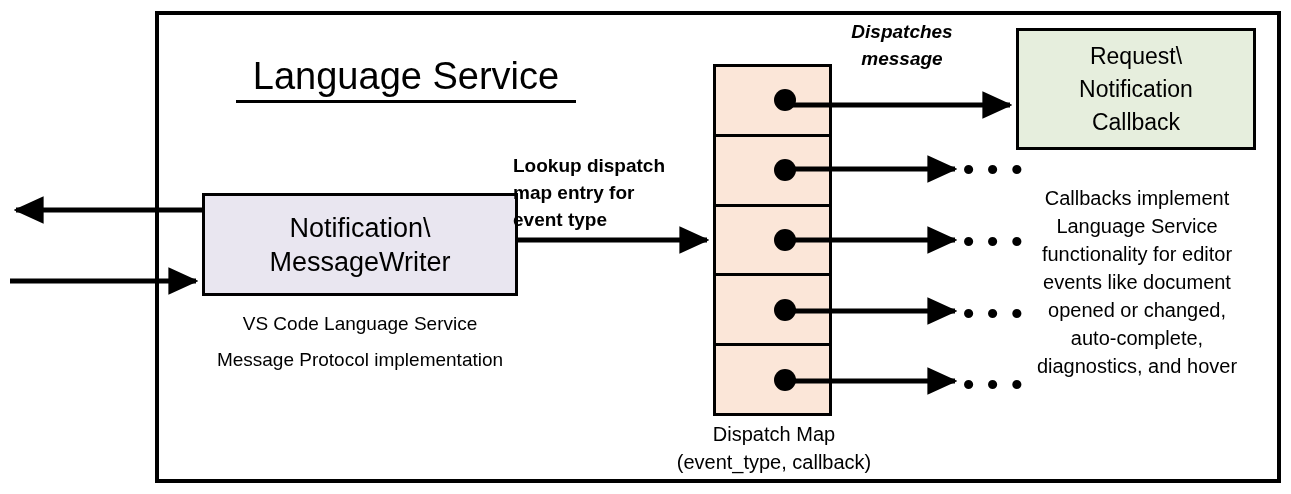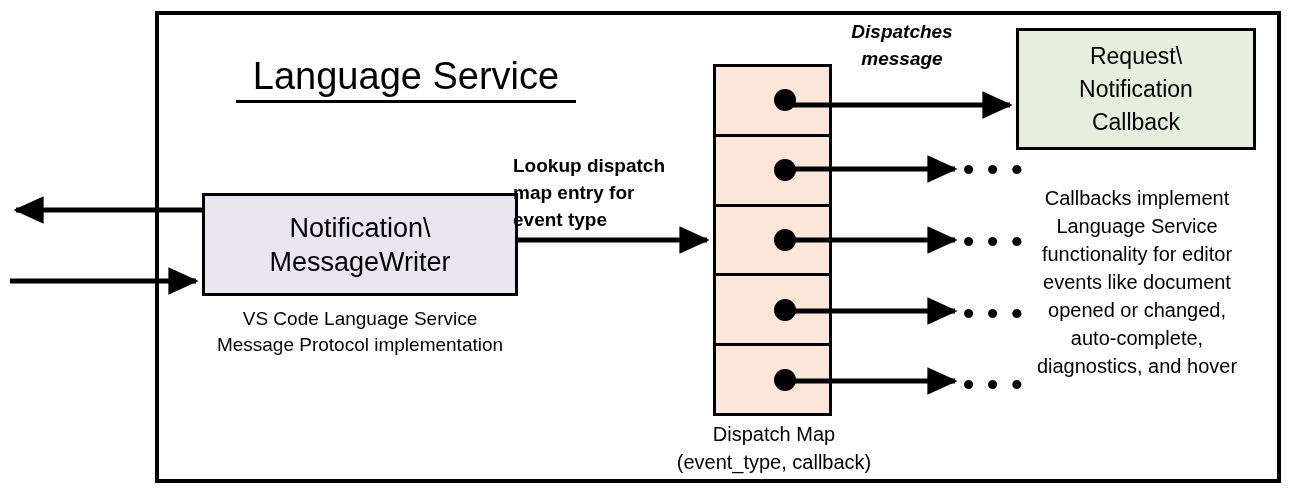--- a/index.html
+++ b/index.html
@@ -60,21 +60,21 @@
     font-size: 27px;
     line-height: 34px;
     text-align: center;
     white-space: pre-line;
   }
   #message-io-caption {
     left: 190px;
     top: 306px;
     width: 340px;
     font-size: 19px;
-    line-height: 26px;
+    line-height: 36px;
     text-align: center;
     white-space: pre-line;
   }
 
   
   #jsonrpc-label {
     left: 28px;
     top: 225px;
     width: 140px;
     font-size: 18px;

